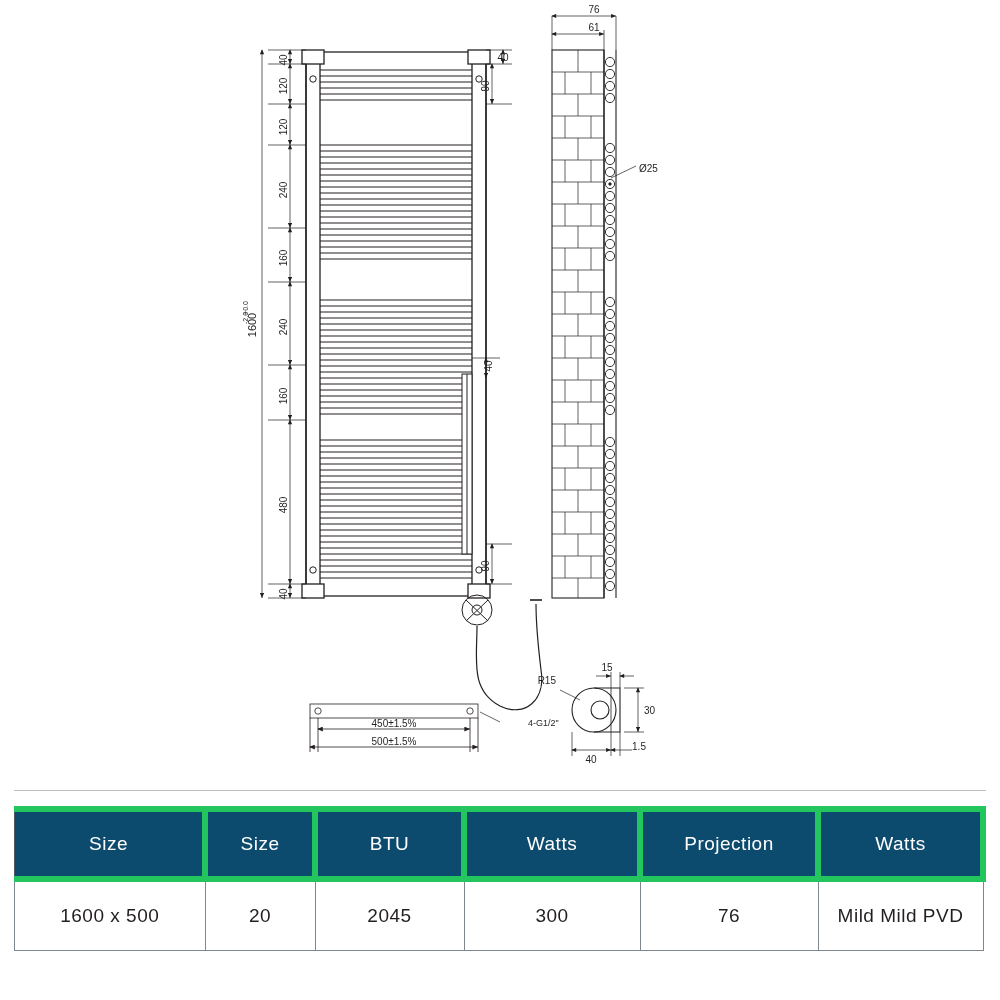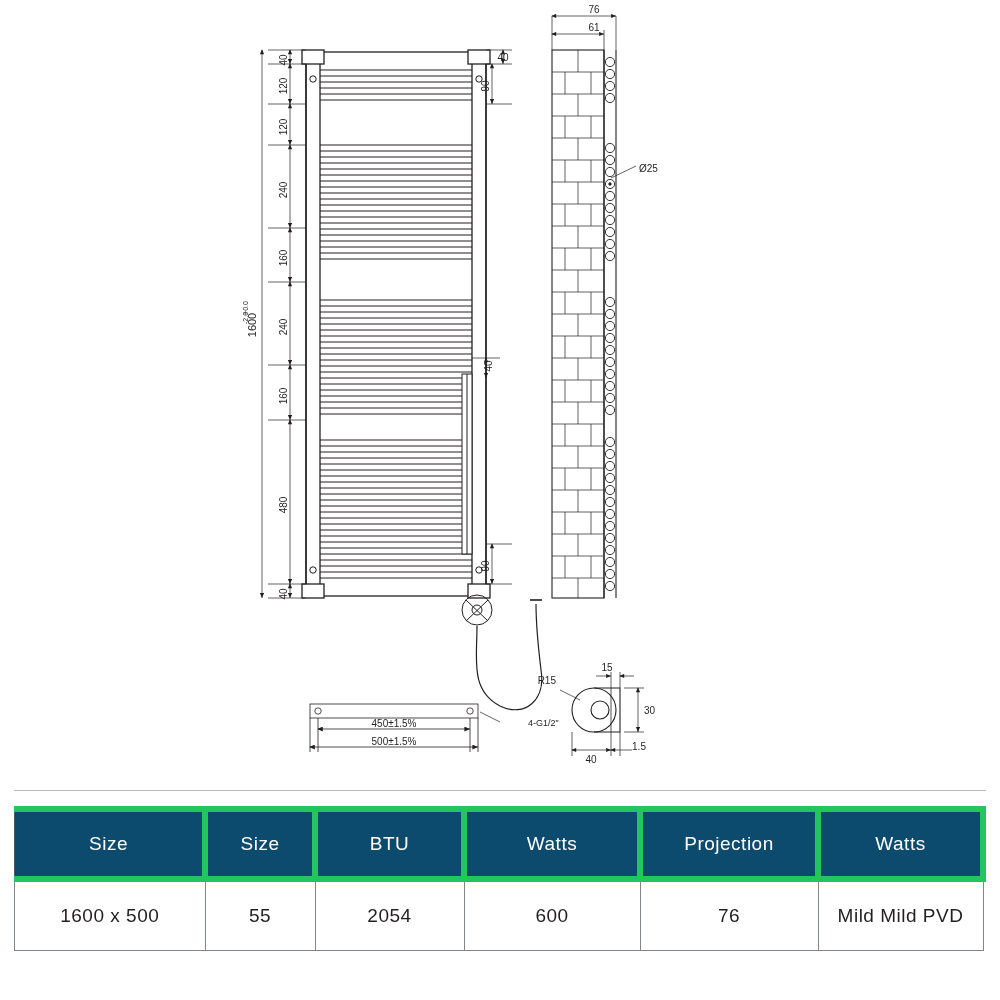--- a/index.html
+++ b/index.html
@@ -393,21 +393,21 @@
         <tr class="head">
       <th style="width:185px">Size</th>
       <th style="width:102px">Size</th>
       <th style="width:141px">BTU</th>
       <th style="width:168px">Watts</th>
       <th style="width:170px">Projection</th>
       <th>Watts</th>
     </tr>
     <tr>
       <td>1600 x 500</td>
-      <td>55</td>
-      <td>2054</td>
-      <td>600</td>
+      <td>20</td>
+      <td>2045</td>
+      <td>300</td>
       <td>76</td>
       <td>Mild Mild PVD</td>
     </tr>
   </tbody>
     </table>
 </div>
 
 </body></html>

